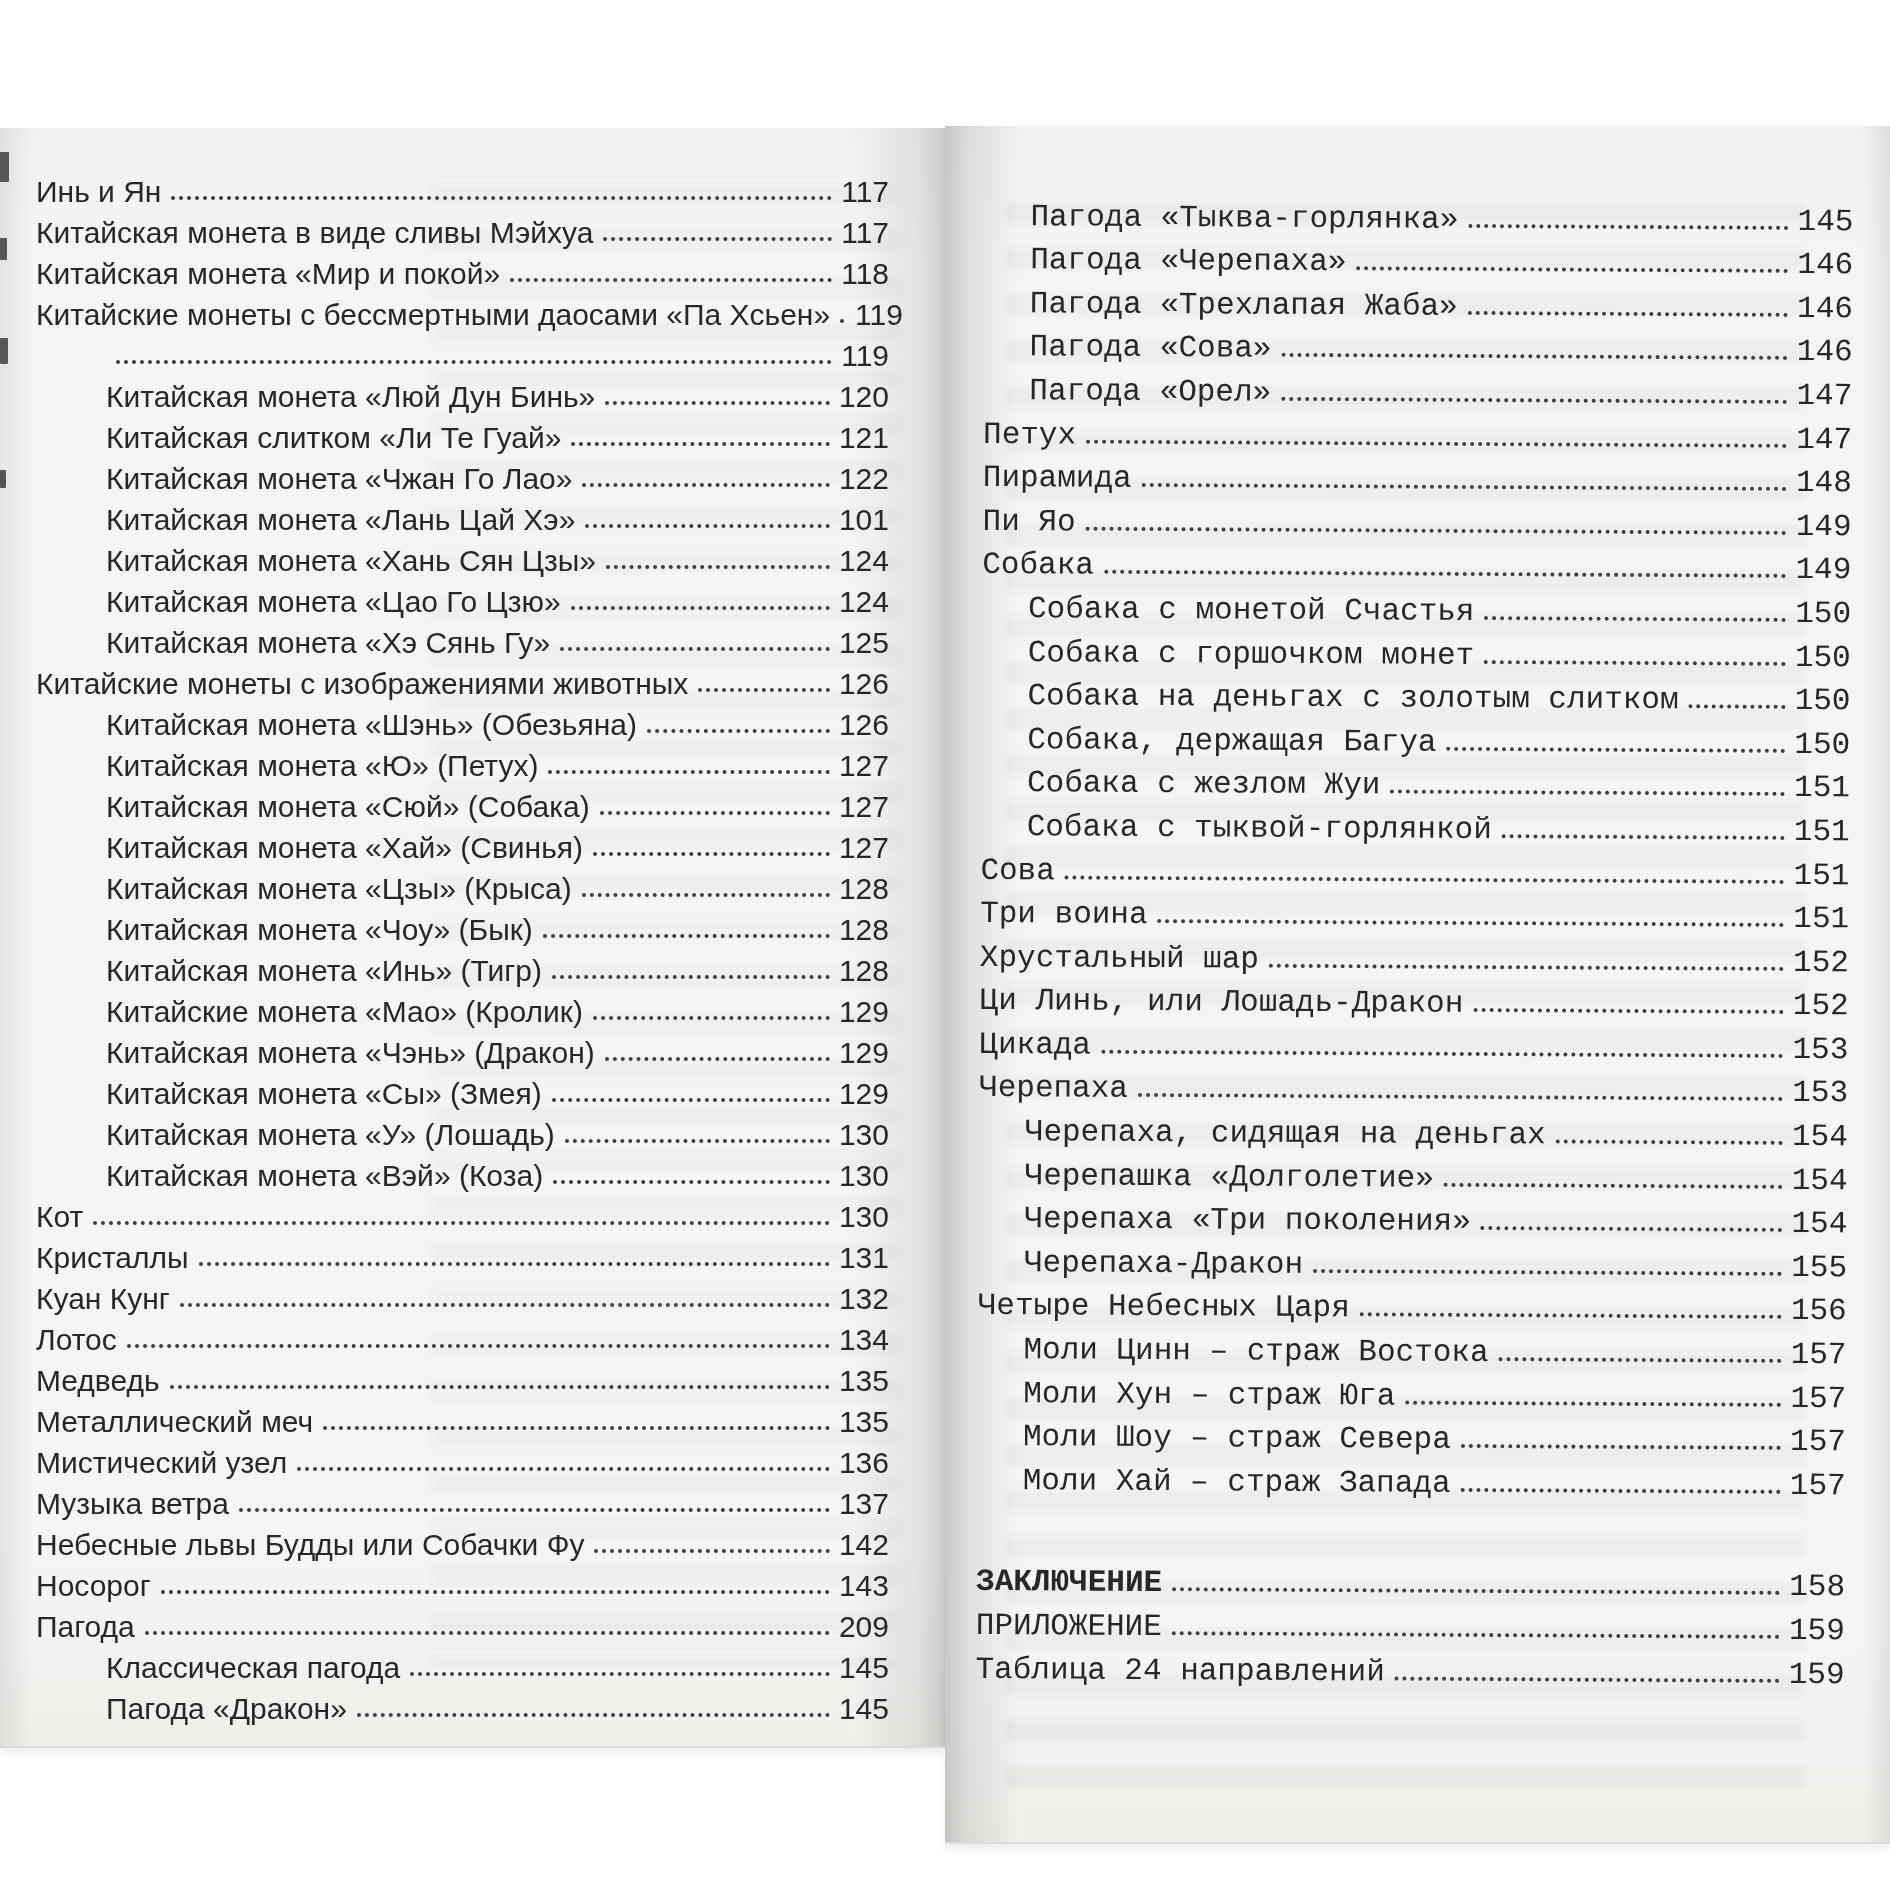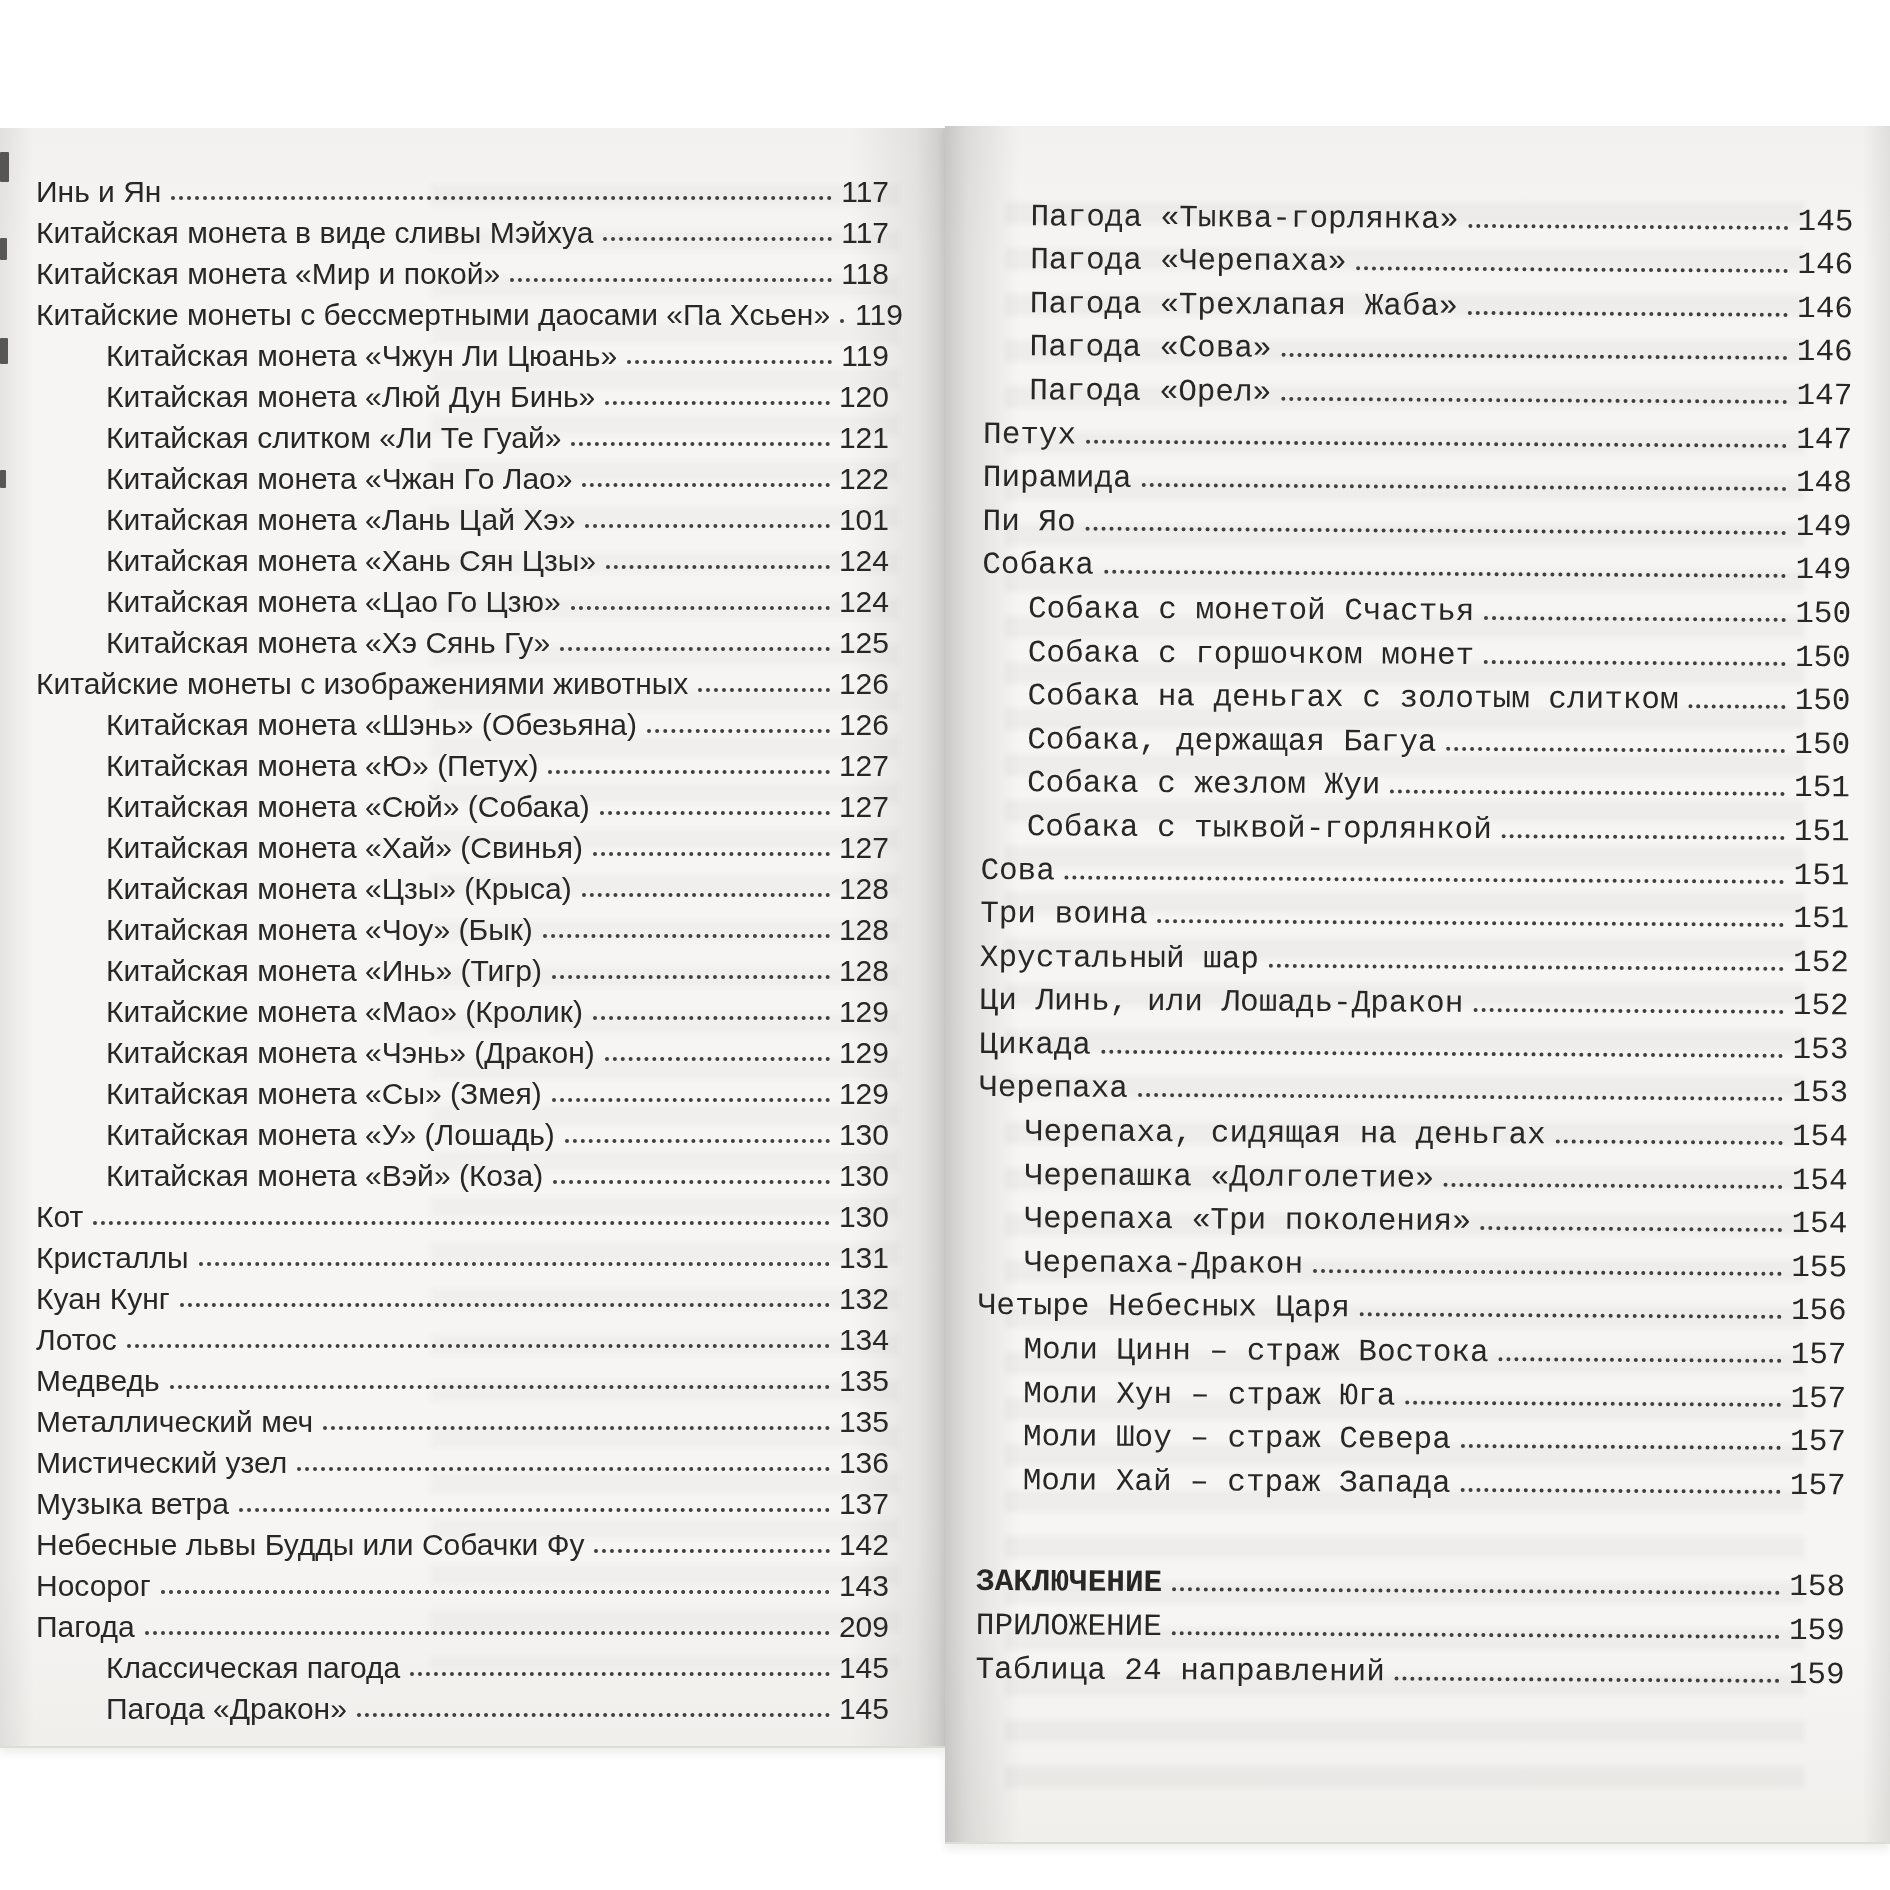--- a/index.html
+++ b/index.html
@@ -73,21 +73,20 @@
     <span class="t">Китайская монета «Мир и покой»</span>
     <span class="leader"></span>
     <span class="n">118</span>
   </div>
         <div class="row">
     <span class="t">Китайские монеты с бессмертными даосами «Па Хсьен»</span>
     <span class="leader"></span>
     <span class="n">119</span>
   </div>
         <div class="row ind">
-    <span class="t">Китайская монета «Чжун Ли Цюань»</span>
     <span class="leader"></span>
     <span class="n">119</span>
   </div>
         <div class="row ind">
     <span class="t">Китайская монета «Люй Дун Бинь»</span>
     <span class="leader"></span>
     <span class="n">120</span>
   </div>
         <div class="row ind">
     <span class="t">Китайская слитком «Ли Те Гуай»</span>

